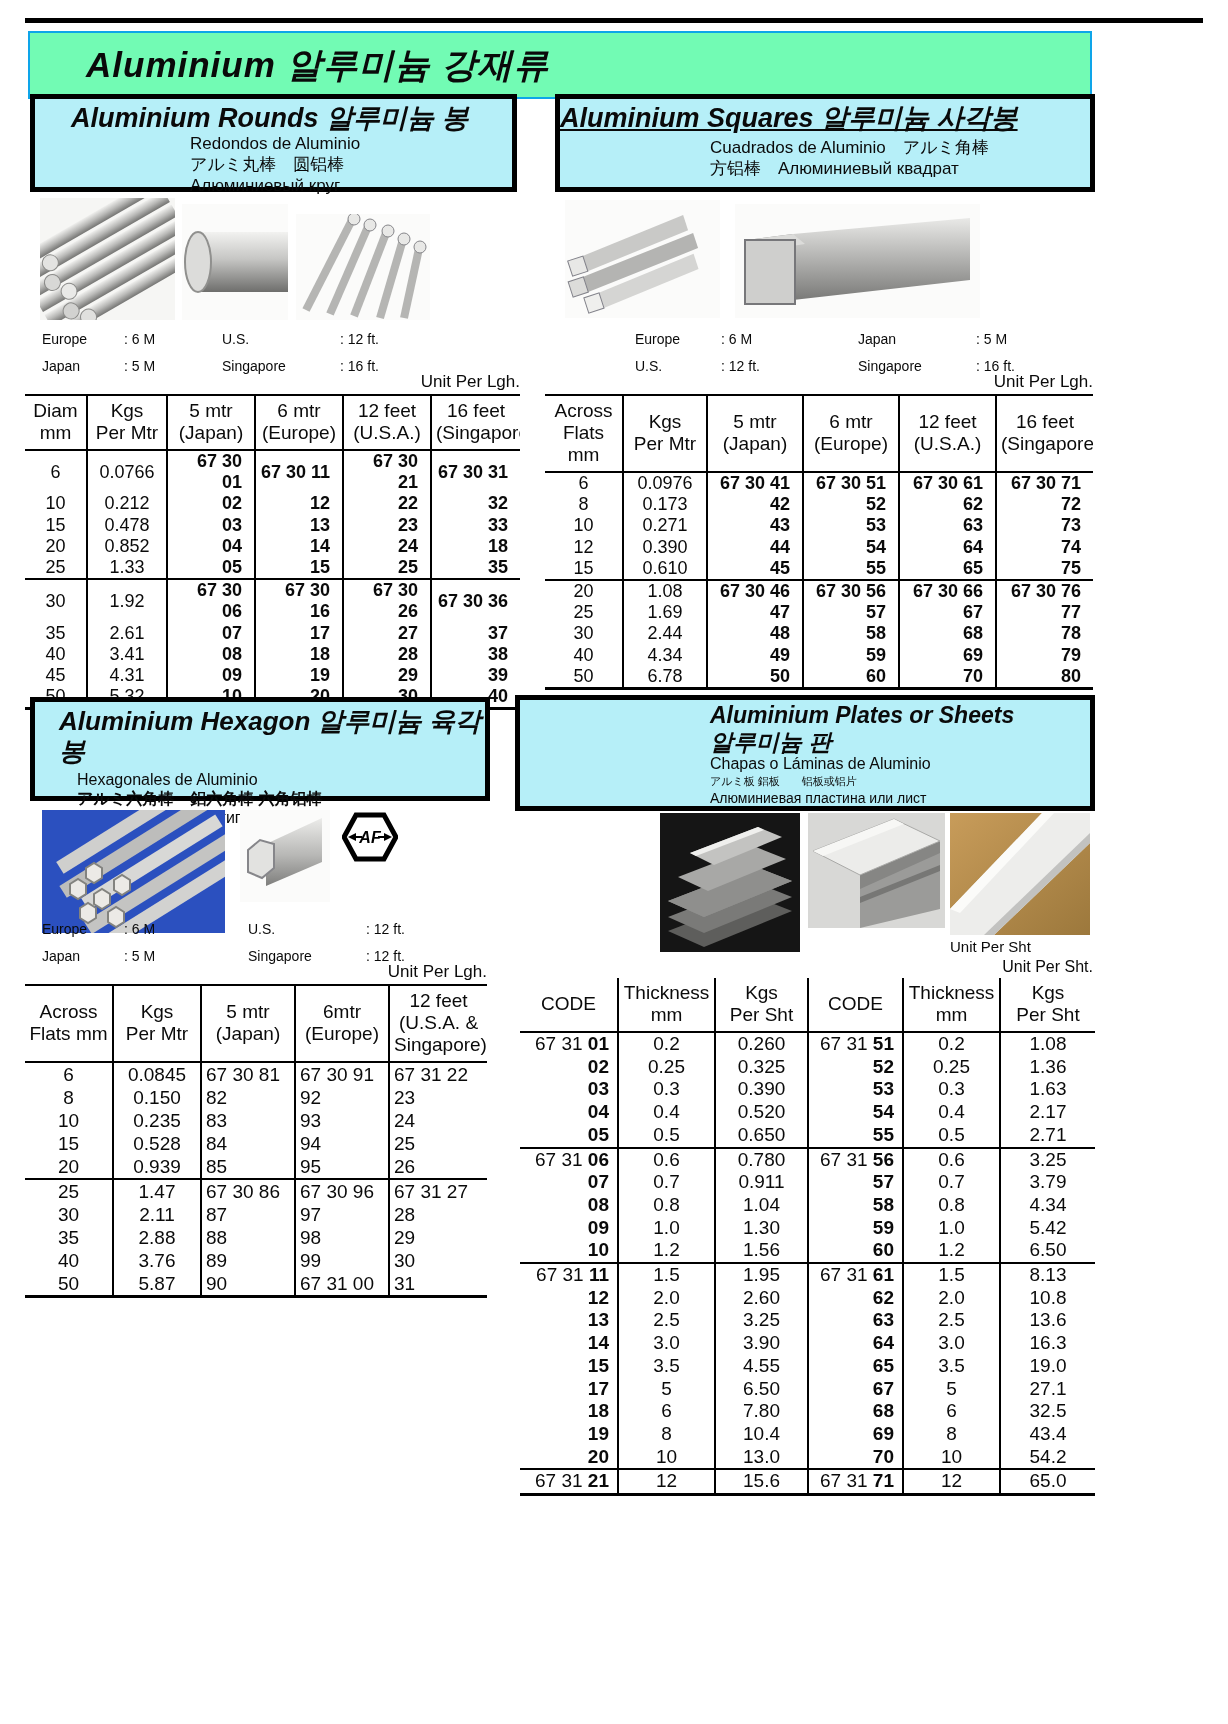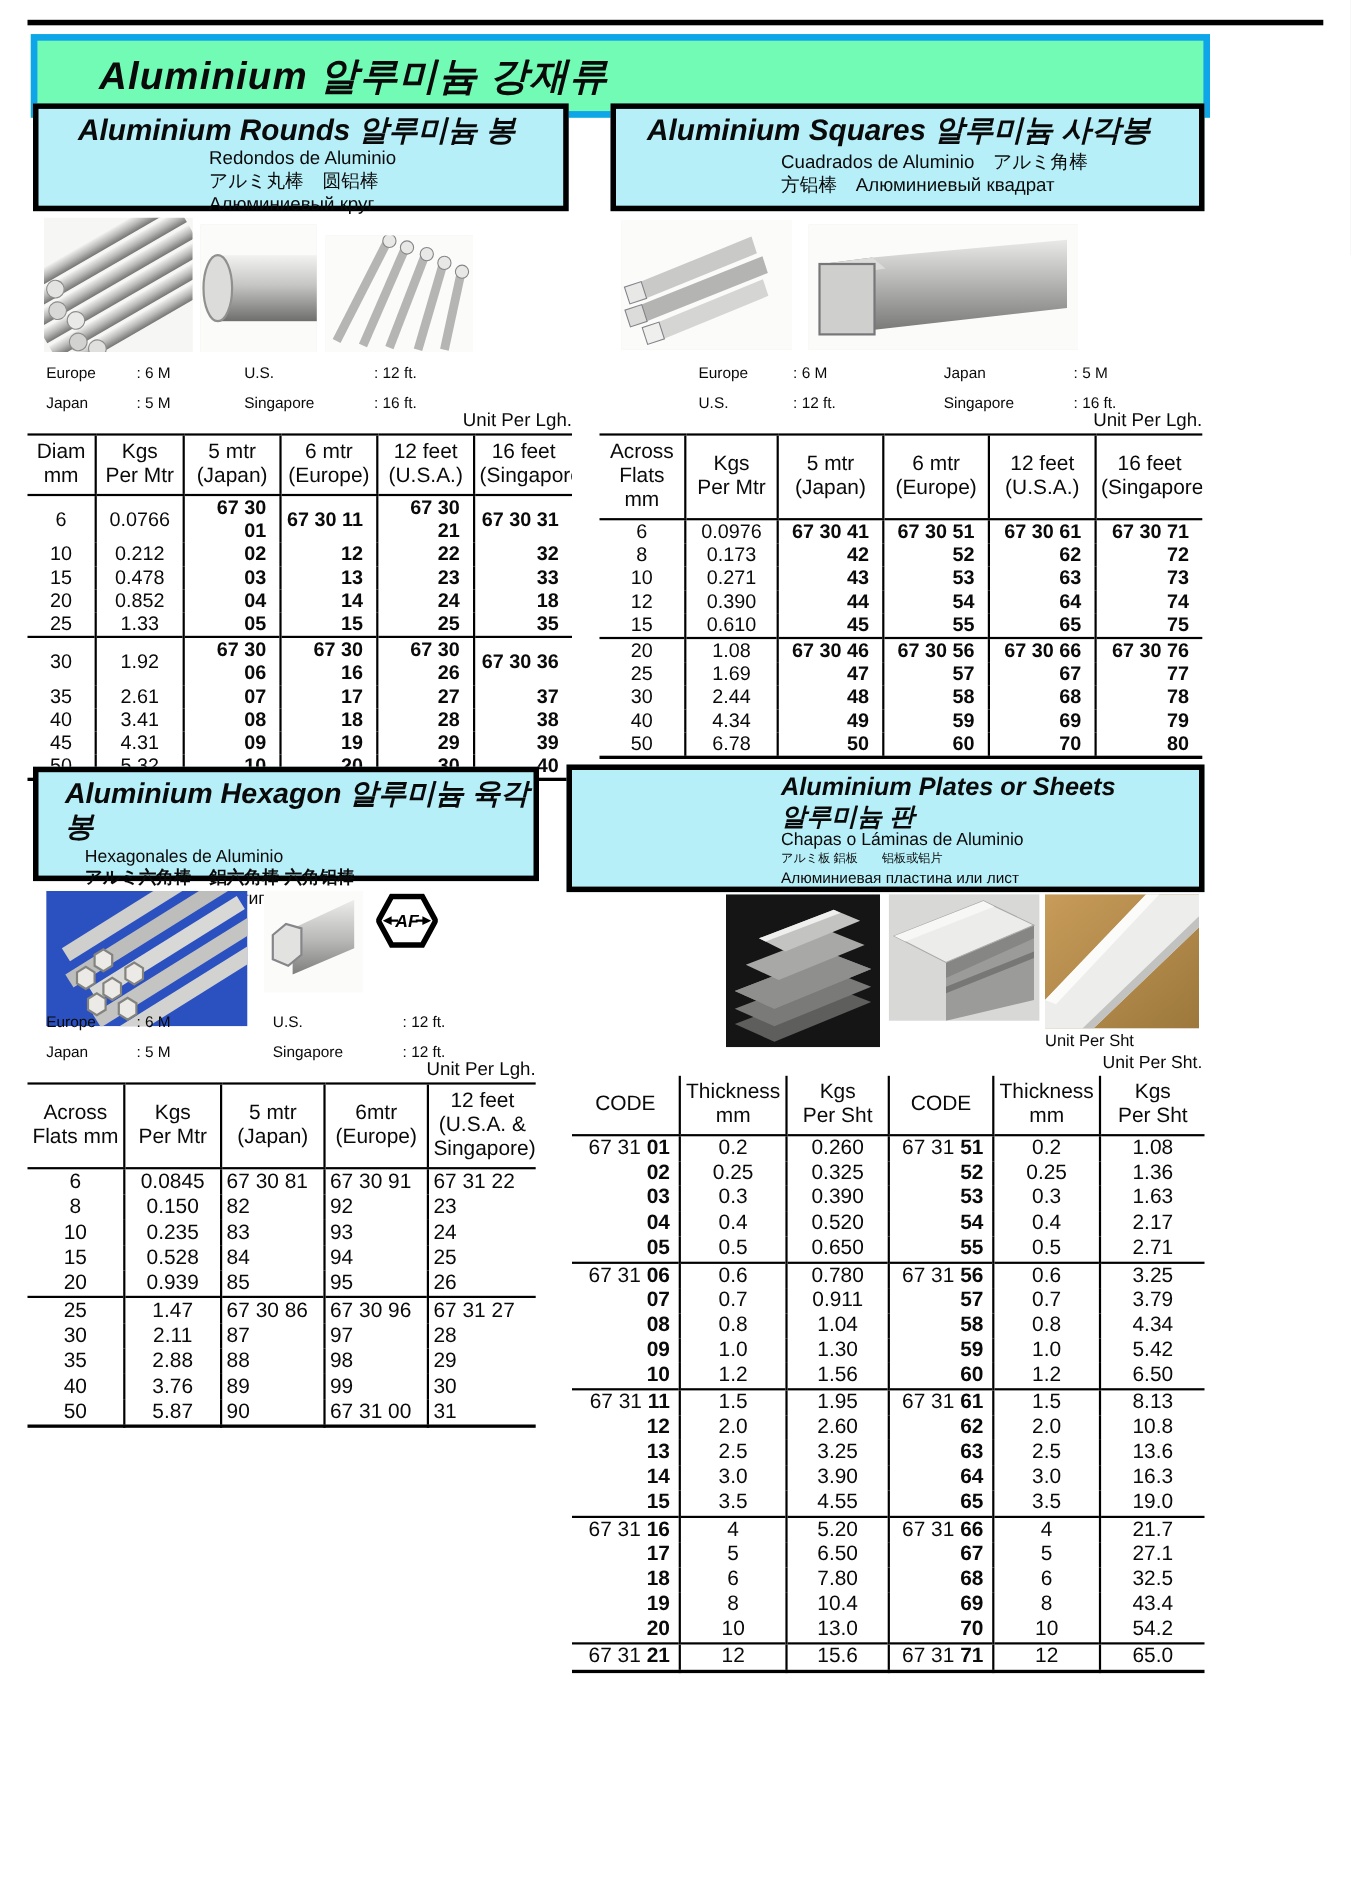--- a/index.html
+++ b/index.html
@@ -2,21 +2,21 @@
 <html style="--green: #72fbb4; --cyan: #b6eff8;"><head>
 <meta charset="utf-8">
 <style>
   :root{ --green:#72fbb4; --cyan:#b6eff8; --ink:#0a0a0a; }
   html,body{margin:0;padding:0;background:#e8e8e8;}
   .page{position:relative;width:1228px;height:1724px;background:#ffffff;margin:0 auto;
         font-family:"Liberation Sans","DejaVu Sans",sans-serif;color:var(--ink);overflow:hidden;}
   .abs{position:absolute;}
   .topline{left:25px;top:18px;width:1178px;height:5px;background:#000;}
   .banner{left:28px;top:31px;width:1060px;height:64px;background:var(--green);
-          border:6px solid #0ea5e9;display:flex;align-items:center;}
+          border:2px solid #0ea5e9;display:flex;align-items:center;}
   .banner .t{font-size:35px;font-weight:bold;font-style:italic;padding-left:56px;letter-spacing:1px;}
   .secbox{background:var(--cyan);border:5px solid #000;}
   .sec-title{font-size:27px;font-weight:bold;font-style:italic;line-height:30px;}
   .sec-sub{font-size:17px;line-height:21px;}
   .lengths{font-size:14px;line-height:27px;}
   .lrow .ll{display:inline-block;}
   .unit{font-size:17px;text-align:right;}
   table{border-collapse:collapse;table-layout:fixed;border-bottom:3px solid #000;}
   th,td{padding:0 4px;overflow:hidden;}
   th{font-weight:normal;white-space:pre-line;text-align:center;vertical-align:middle;font-size:19px;line-height:22px;}
@@ -227,21 +227,21 @@
           <td class="num">5.32</td>
           <td class="code">10</td>
           <td class="code">20</td>
           <td class="code">30</td>
           <td class="code">40</td>
         </tr>
       </tbody>
   </table>
 
   <div class="abs secbox" style="left:555px;top:94px;width:530px;height:88px;">
-    <div class="sec-title" style="margin:4px 16px 0 0;text-align:center;">Aluminium Squares 알루미늄 사각봉</div>
+    <div class="sec-title" style="margin:4px 16px 0 0;text-align:left;text-decoration:underline;">Aluminium Squares 알루미늄 사각봉</div>
     <div class="sec-sub" style="margin:4px 0 0 150px;">Cuadrados de Aluminio　アルミ角棒</div>
     <div class="sec-sub" style="margin-left:150px;">方铝棒　Алюминиевый квадрат</div>
   </div>
 
   <div class="abs photo" style="left:565px;top:200px;width:155px;height:118px;">
     <svg viewBox="0 0 155 118">
       <rect width="155" height="118" fill="#fbfbfa"></rect>
       <g transform="rotate(-18 77 60)">
         <polygon points="20,38 130,30 130,46 20,54" fill="#c9c9c7"></polygon>
         <polygon points="14,58 134,50 134,66 14,74" fill="#b4b4b2"></polygon>
@@ -733,28 +733,20 @@
           <td class="num">16.3</td>
         </tr>
         <tr>
           <td class="code"><b>15</b></td>
           <td class="num">3.5</td>
           <td class="num">4.55</td>
           <td class="code"><b>65</b></td>
           <td class="num">3.5</td>
           <td class="num">19.0</td>
         </tr>
-        <tr class="gsep">
-          <td class="code"><span>67 31 </span><b>16</b></td>
-          <td class="num">4</td>
-          <td class="num">5.20</td>
-          <td class="code"><span>67 31 </span><b>66</b></td>
-          <td class="num">4</td>
-          <td class="num">21.7</td>
-        </tr>
         <tr>
           <td class="code"><b>17</b></td>
           <td class="num">5</td>
           <td class="num">6.50</td>
           <td class="code"><b>67</b></td>
           <td class="num">5</td>
           <td class="num">27.1</td>
         </tr>
         <tr>
           <td class="code"><b>18</b></td>

